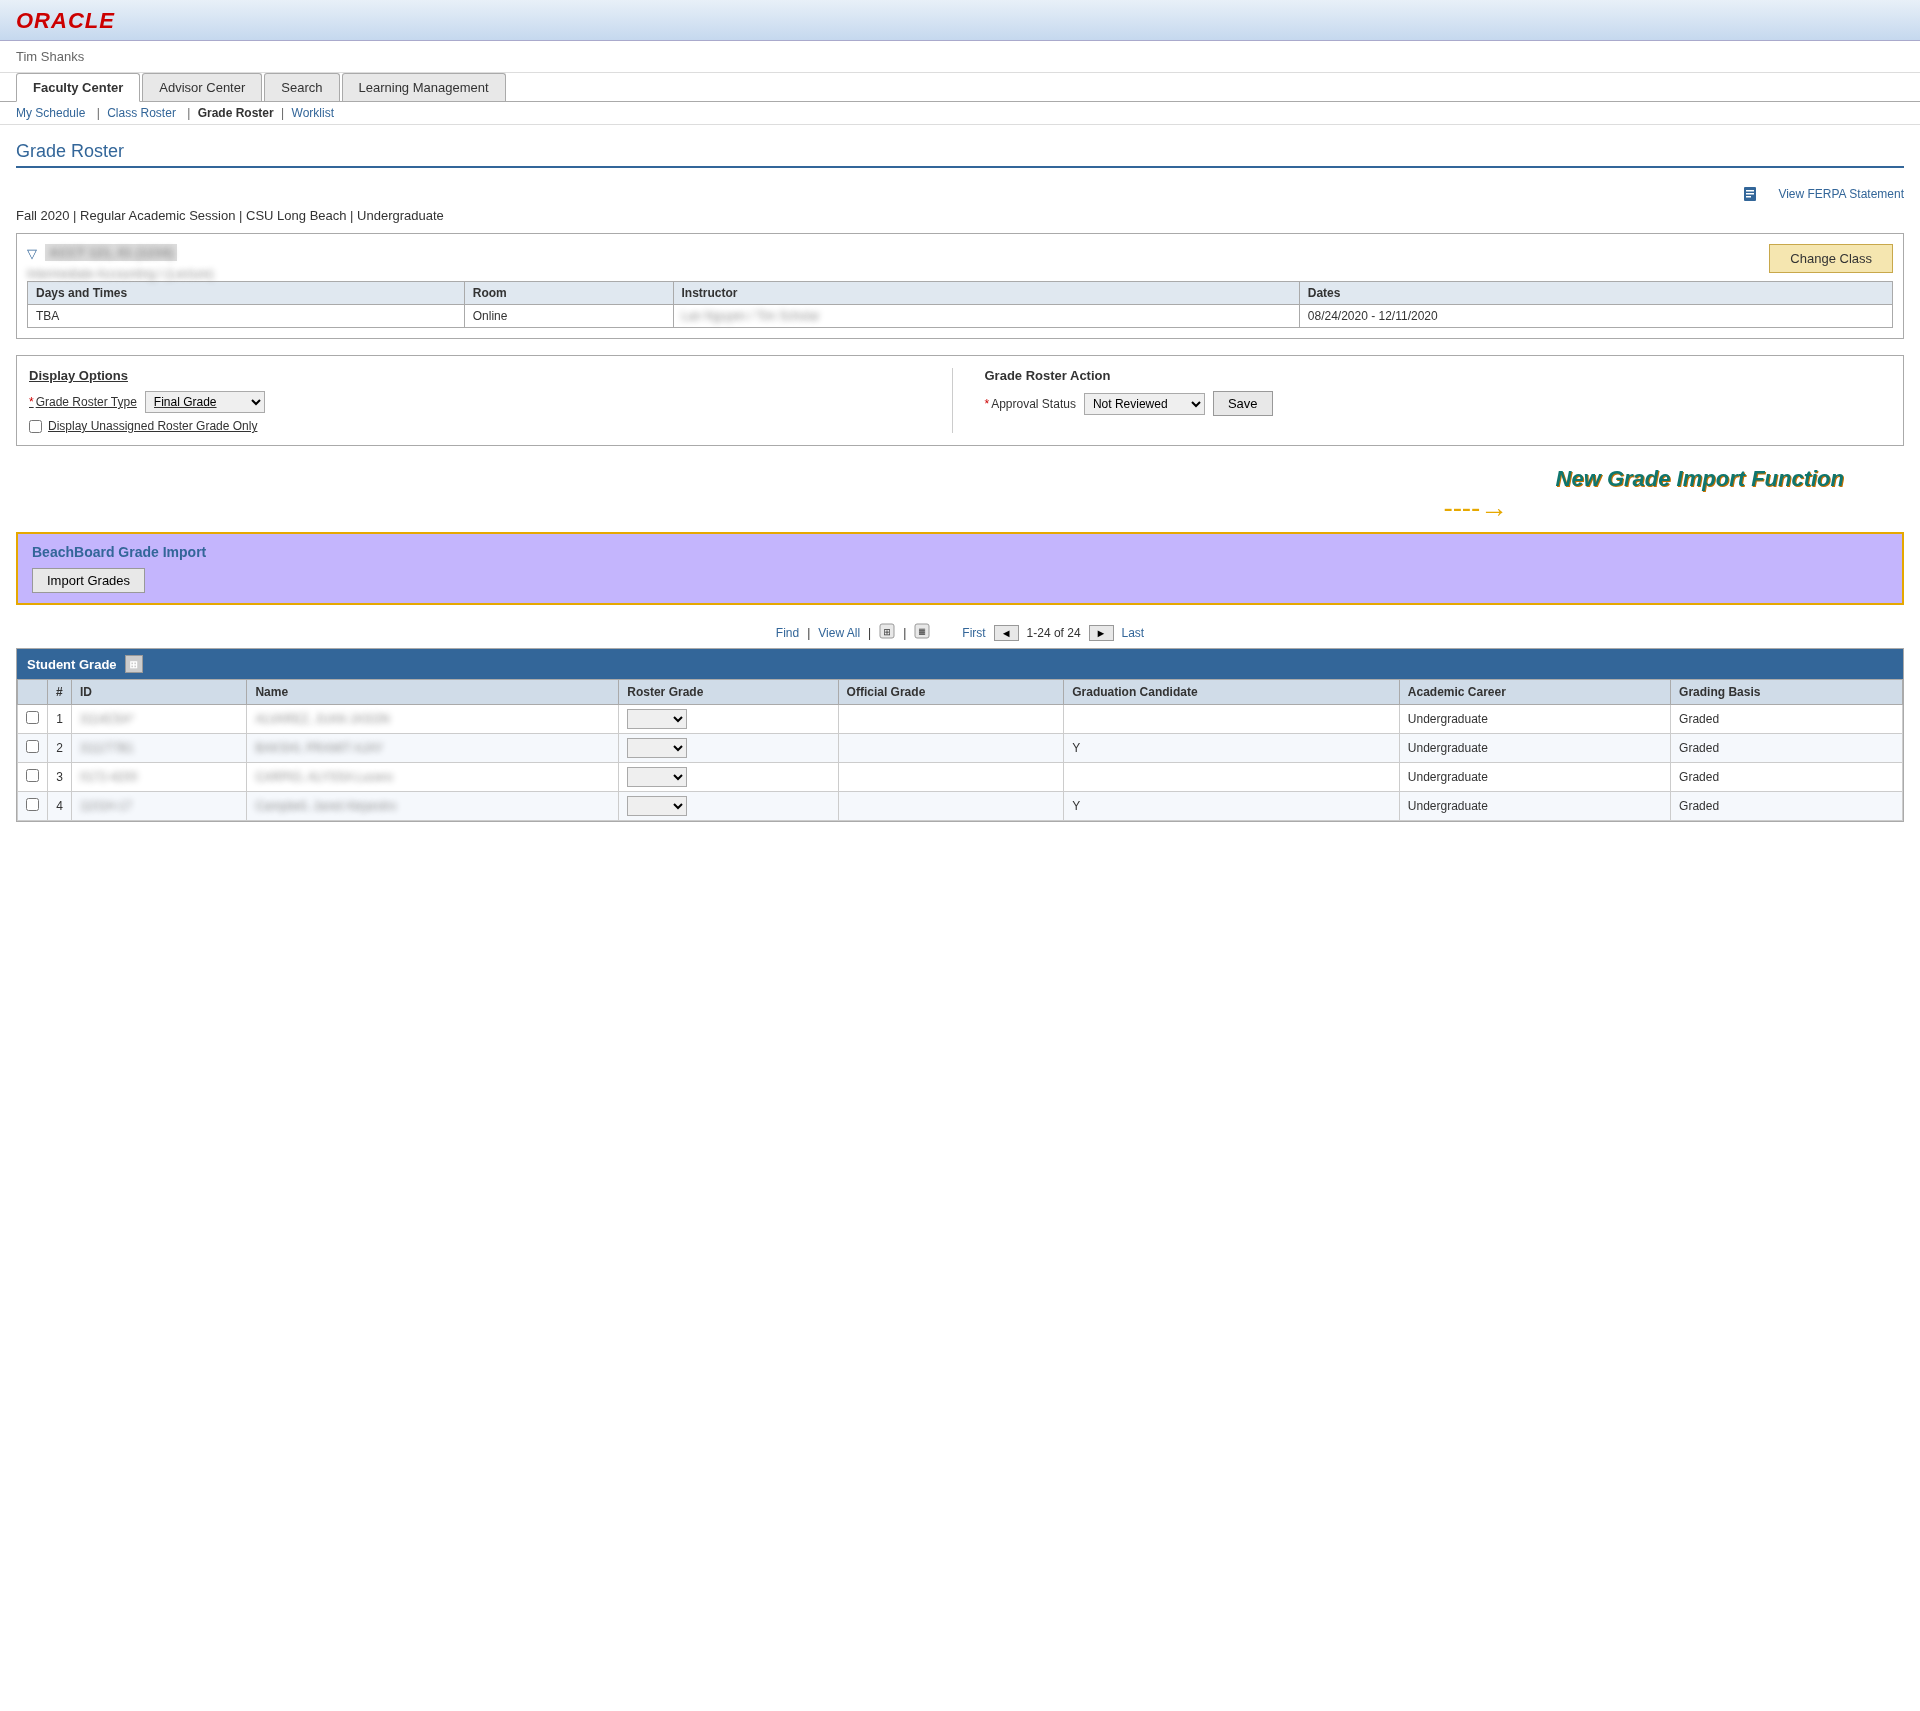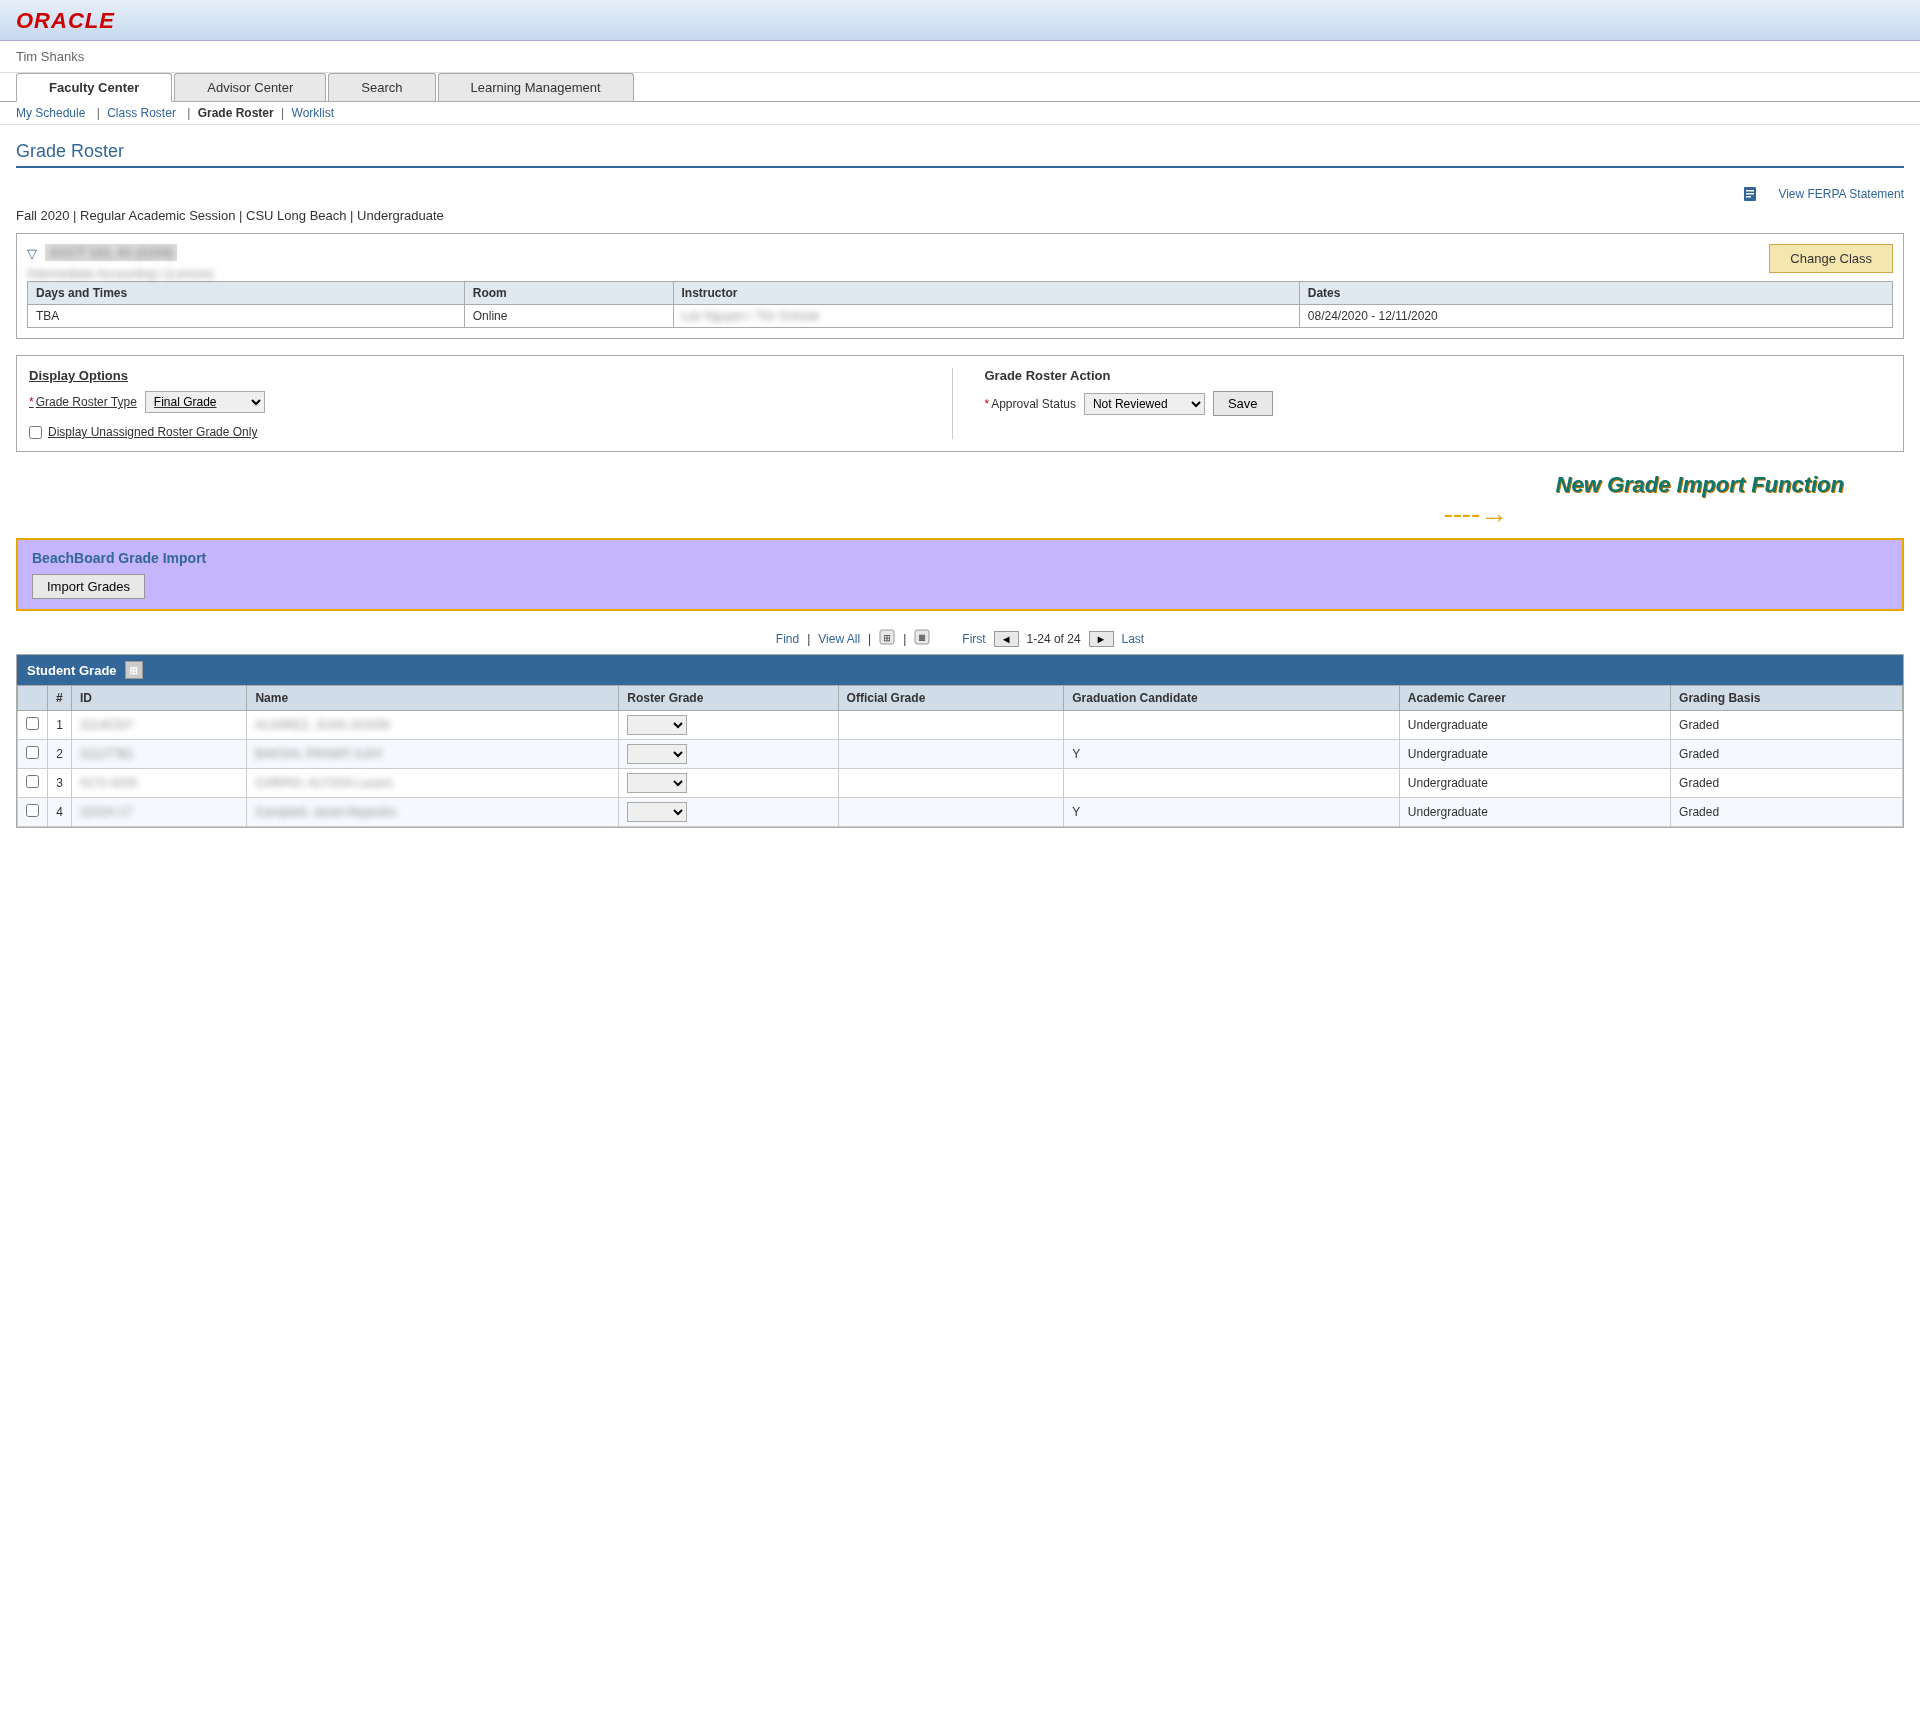--- a/index.html
+++ b/index.html
@@ -33,21 +33,21 @@
     .tab-nav {
       background: #fff;
       padding: 0 16px;
       border-bottom: 1px solid #aaa;
     }
     .tabs-main {
       display: flex;
       gap: 0;
     }
     .tab-item {
-      padding: 6px 32px;
+      padding: 6px 16px;
       border: 1px solid #aaa;
       border-bottom: none;
       background: #e8e8e8;
       cursor: pointer;
       font-size: 13px;
       color: #333;
       margin-right: 2px;
       border-radius: 3px 3px 0 0;
     }
     .tab-item.active {
@@ -174,21 +174,21 @@
     .grade-roster-action { flex: 1; padding-left: 16px; }
     .options-title {
       font-weight: bold;
       margin-bottom: 8px;
       font-size: 13px;
     }
     .form-row {
       display: flex;
       align-items: center;
       gap: 8px;
-      margin-bottom: 12px;
+      margin-bottom: 6px;
     }
     .form-label { font-size: 12px; color: #333; }
     .required-label::before { content: "*"; color: #cc0000; margin-right: 2px; }
     select.form-select {
       border: 1px solid #aaa;
       padding: 2px 4px;
       font-size: 12px;
       min-width: 120px;
     }
     .checkbox-row {

